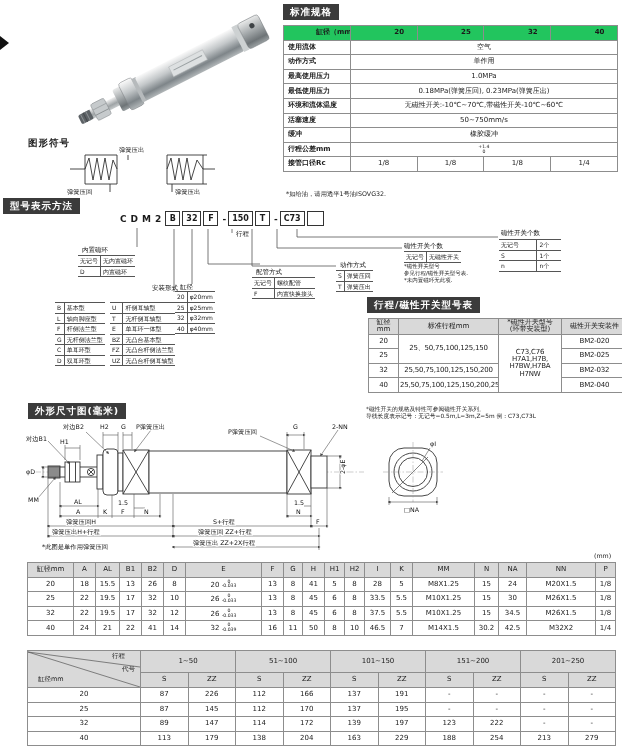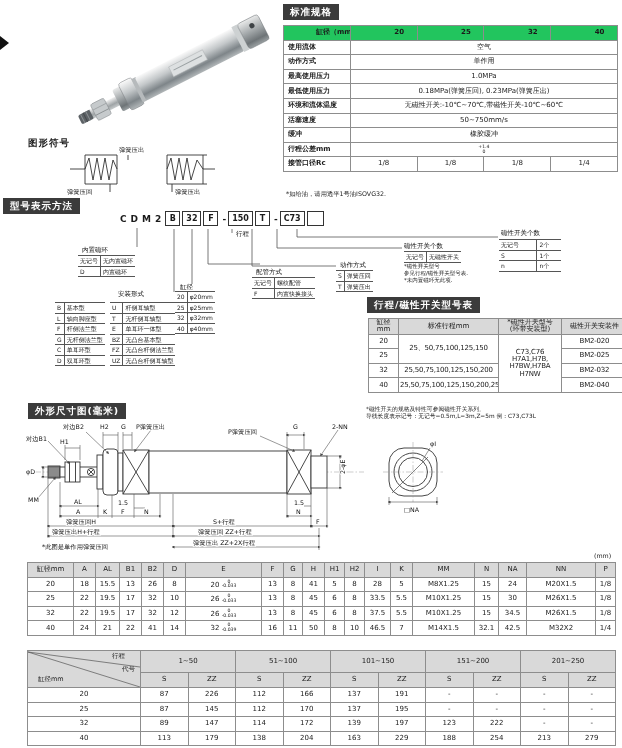--- a/index.html
+++ b/index.html
@@ -223,21 +223,21 @@
           <td class="code">无记号</td>
           <td>无内置磁环</td>
         </tr>
         <tr>
           <td class="code">D</td>
           <td>内置磁环</td>
         </tr>
       </tbody>
     </table>
 
-  <div class="mini-title" style="left:118px;top:290px;width:60px;text-align:left">安装形式</div>
+  <div class="mini-title" style="left:118px;top:284px;width:60px;text-align:right">安装形式</div>
   <table class="mini" style="left:55px;top:302px">
       <tbody>
         <tr>
           <td class="code">B</td>
           <td>基本型</td>
         </tr>
         <tr>
           <td class="code">L</td>
           <td>轴向脚座型</td>
         </tr>
@@ -672,21 +672,21 @@
                 <i>-0.039</i>
               </span></td>
             <td>16</td>
             <td>11</td>
             <td>50</td>
             <td>8</td>
             <td>10</td>
             <td>46.5</td>
             <td>7</td>
             <td>M14X1.5</td>
-            <td>32.1</td>
+            <td>30.2</td>
             <td>42.5</td>
             <td>M32X2</td>
             <td>1/4</td>
           </tr>
         </tbody>
     </table>
   </div>
 
   <div class="abs stk">
     <table class="grid">

